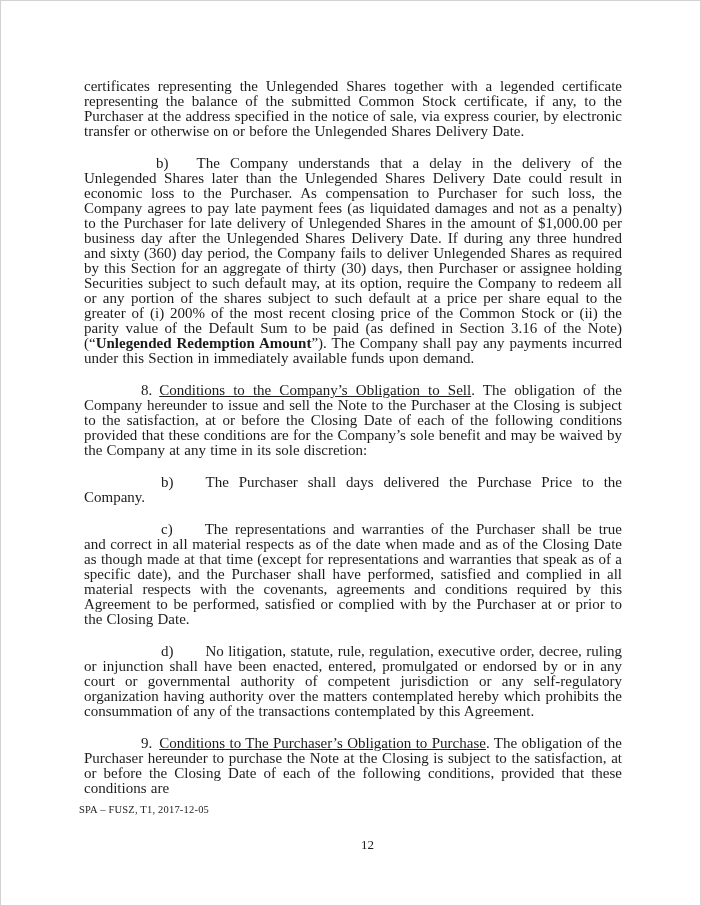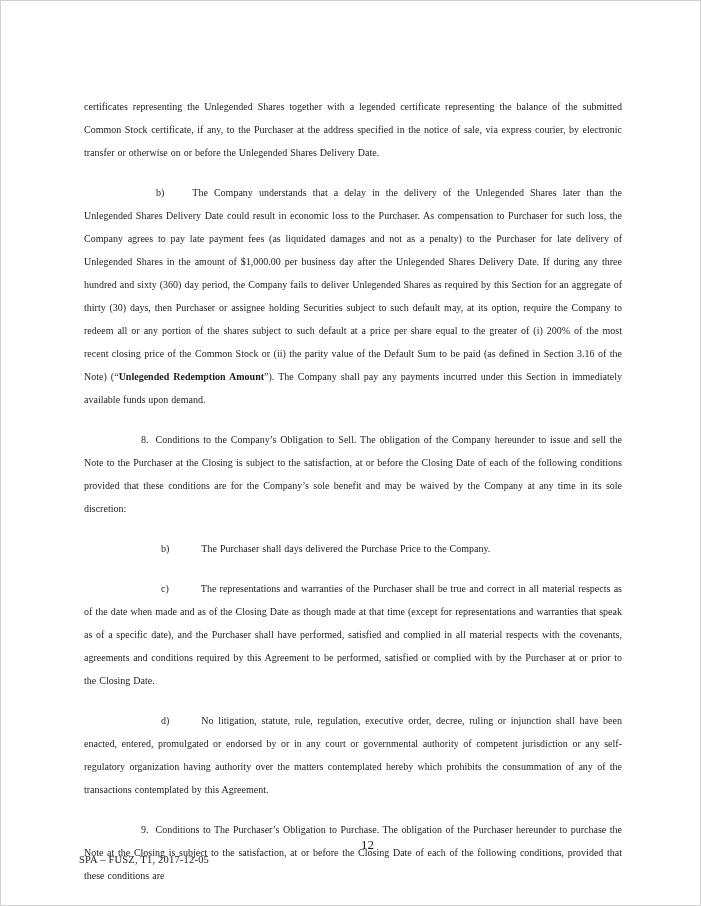--- a/index.html
+++ b/index.html
@@ -18,44 +18,44 @@
     font-family: "Liberation Serif", "DejaVu Serif", serif;
     color: #1c1c1c;
   }
   .body-text {
     position: absolute;
     left: 83px;
     top: 78px;
     width: 538px;
   }
   p.para {
-    margin: 16px 0 17px 0;
-    font-size: 10px;
-    line-height: 23px;
+    margin: 0 0 17px 0;
+    font-size: 15px;
+    line-height: 15px;
     text-align: justify;
     word-spacing: 0.5px;
   }
   .tab-gap {
     display: inline-block;
     height: 1px;
   }
   .seg-bold { font-weight: bold; }
-  .seg-underline { }
+  .seg-underline { text-decoration: underline; }
   .page-number {
     position: absolute;
     top: 836px;
     left: 16px;
     width: 701px;
     text-align: center;
     font-size: 13px;
     line-height: 15px;
   }
   .footer-ref {
     position: absolute;
-    top: 853px;
+    top: 803px;
     left: 78px;
     font-size: 10.5px;
     line-height: 12px;
     letter-spacing: 0.2px;
   }
 </style>
 </head>
 <body>
 
 <div class="page">

